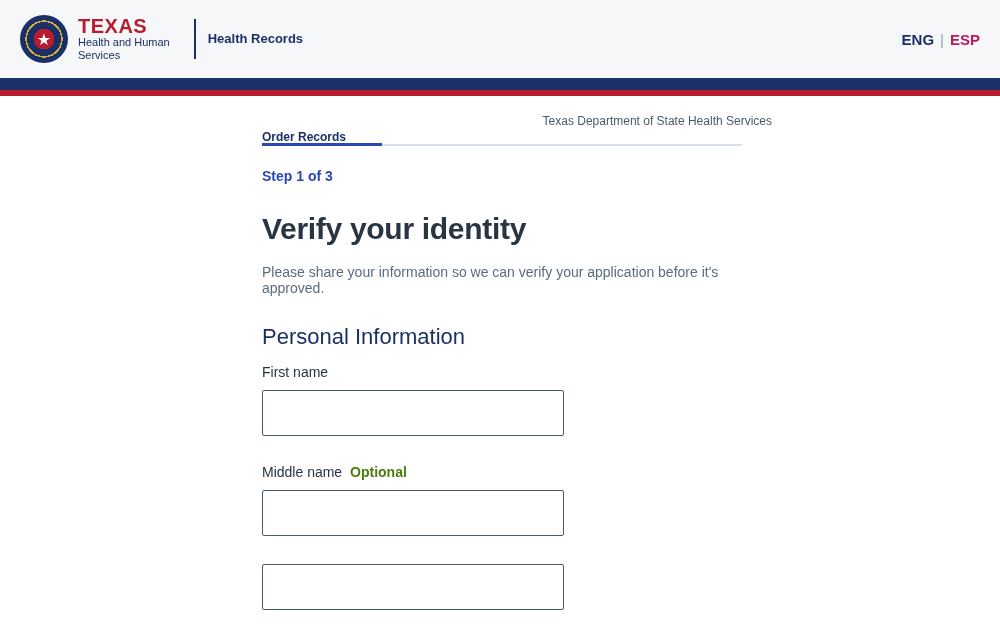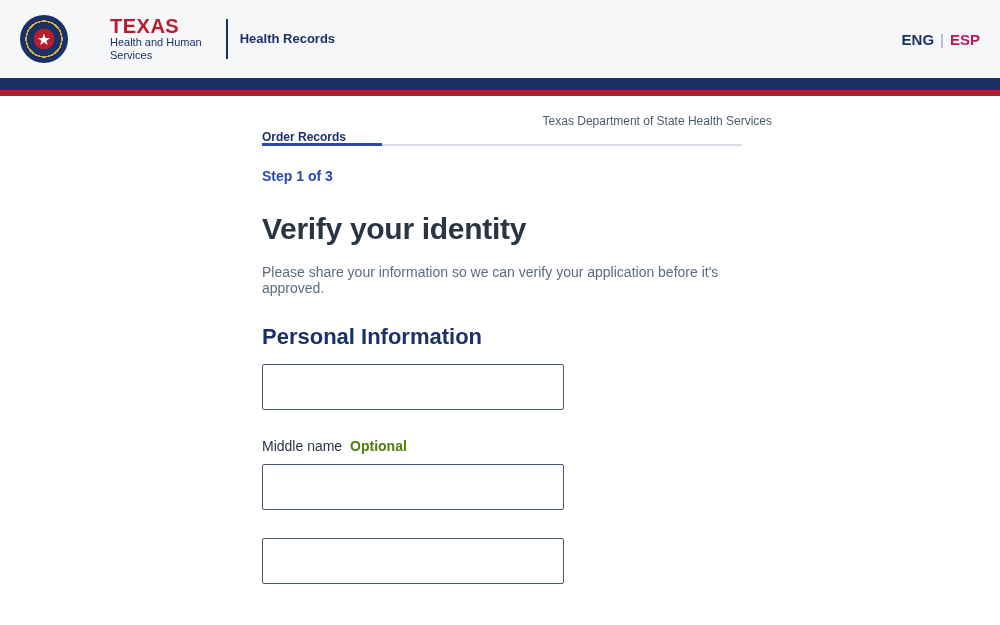--- a/index.html
+++ b/index.html
@@ -36,21 +36,20 @@
       align-items: center;
       justify-content: center;
     }
     .seal-star {
       color: #fff;
       font-size: 16px;
     }
     .logo-text-block {
       display: flex;
       align-items: center;
-      margin-left: 32px;
     }
     .texas-block {
       padding-right: 12px;
     }
     .texas-title {
       color: #b91c2e;
       font-size: 20px;
       font-weight: 600;
       letter-spacing: 0.5px;
       line-height: 1;
@@ -153,21 +152,21 @@
       letter-spacing: -0.3px;
     }
     .page-sub {
       color: #5c6b7e;
       font-size: 14px;
       margin-bottom: 28px;
     }
     .section-heading {
       color: #1a3168;
       font-size: 22px;
-      font-weight: 700;
+      font-weight: 400;
       margin-bottom: 14px;
     }
     .field-group {
       margin-bottom: 28px;
     }
     .field-label {
       font-size: 14px;
       color: #2a3544;
       margin-bottom: 10px;
       display: block;
@@ -227,20 +226,21 @@
   </div>
 
   <div class="step-label">Step 1 of 3</div>
 
   <h1 class="page-heading">Verify your identity</h1>
   <p class="page-sub">Please share your information so we can verify your application before it's approved.</p>
 
   <h2 class="section-heading">Personal Information</h2>
 
   <div class="field-group">
+    <label class="field-label">First name</label>
     <input type="text" class="text-input" value="" style="">
   </div>
 
   <div class="field-group">
     <label class="field-label">
       <span>Middle name</span>
       <span class="optional-tag">Optional</span>
     </label>
     <input type="text" class="text-input" value="" style="">
   </div>

